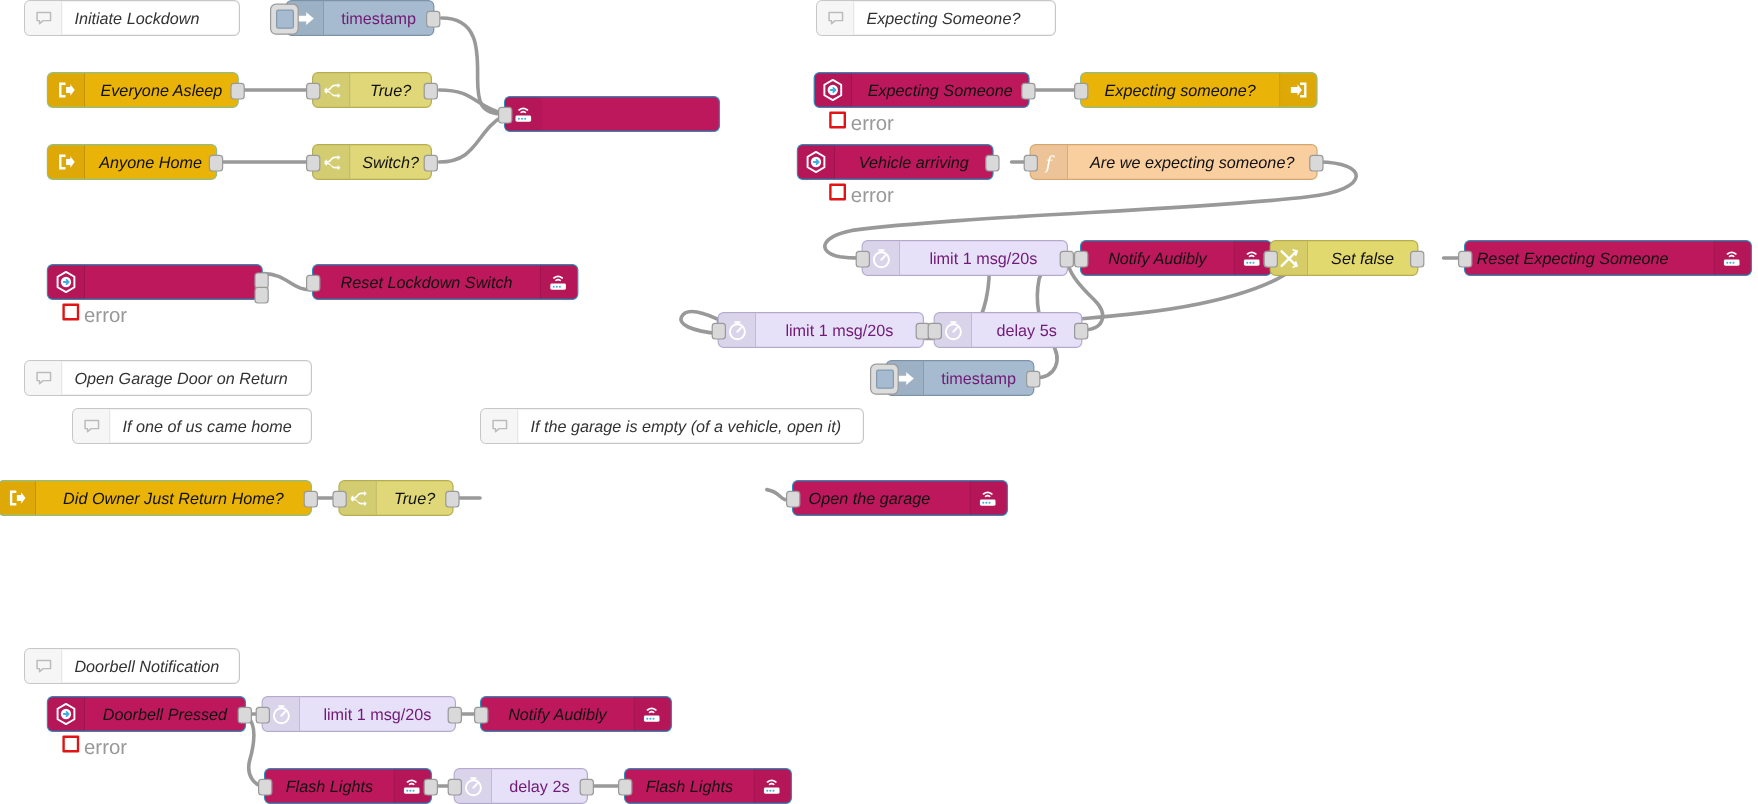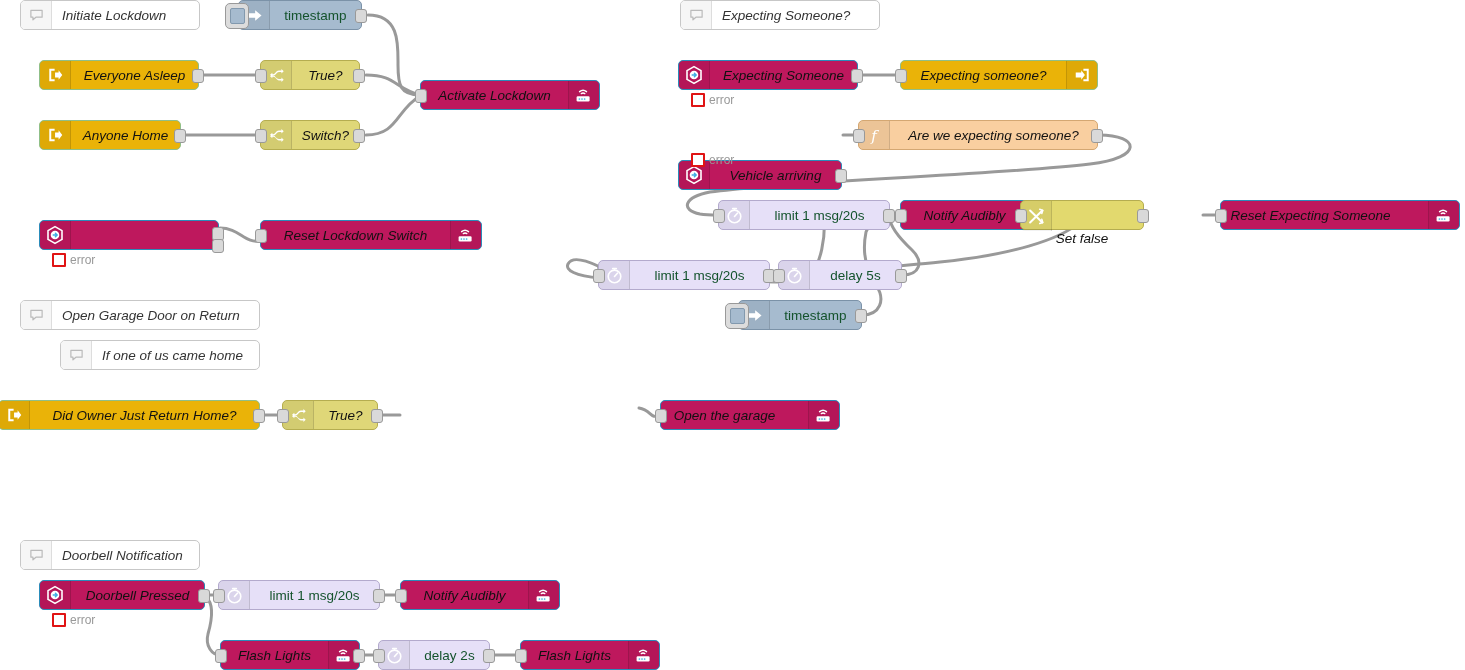--- a/index.html
+++ b/index.html
@@ -26,21 +26,21 @@
     flex:1;
     display:flex;
     align-items:center;
     justify-content:center;
     font-size:13.5px;
     font-style:italic;
     color:#111;
     padding:0 7px;
     white-space:nowrap;
   }
-  .node .lbl.noital{font-style:normal;color:#14532d;}
+  .node .lbl.noital{font-style:normal;color:#701a75;}
   .icobox{
     width:30px;
     display:flex;align-items:center;justify-content:center;
     background:rgba(0,0,0,0.05);
     flex:0 0 30px;
   }
   .icobox.left{border-top-left-radius:4px;border-bottom-left-radius:4px;border-right:1px solid rgba(0,0,0,0.12);}
   .icobox.right{border-top-right-radius:4px;border-bottom-right-radius:4px;border-left:1px solid rgba(0,0,0,0.12);}
 
   
@@ -82,22 +82,22 @@
     display:flex;align-items:center;justify-content:center;
   }
   .inj-btn i{
     display:block;width:13px;height:14px;
     background:#A6BBCF;border:1px solid #8299ae;border-radius:2px;
   }
 
   
   .status{
     position:absolute;
-    display:flex;align-items:flex-end;gap:4px;
-    font-size:12px;color:#999;
+    display:flex;align-items:flex-start;gap:4px;
+    font-size:17px;color:#999;
     white-space:nowrap;
   }
   .status .sq{
     width:10px;height:10px;
     border:2.5px solid #e01414;
     background:#fff;
     border-radius:1px;
     display:block;
   }
 
@@ -199,21 +199,20 @@
         <svg class="ic" width="17" height="17" viewBox="0 0 18 18">
           <path d="M14.2 2.2L16.6 4.5 14.2 6.8V5.2h-2.6C9 5.2 8.4 9 5.6 9h-1v1.6l-2.4-2.3 2.4-2.3V7.6h1C7.6 7.6 8.3 3.6 11.6 3.6h2.6z" fill="#fff"></path>
           <path d="M14.2 11.2l2.4 2.3-2.4 2.3v-1.6h-2.6C9 14.2 8.4 10.4 5.6 10.4h-1V12l-2.4-2.3 2.4-2.3V9h1c2 0 2.7 3.6 6 3.6h2.6z" fill="#fff" opacity="0.95"></path>
         </svg>
       </div>
       <div class="lbl">Switch?</div>
       <span class="port in"></span>
       <span class="port out"></span>
     </div>
     <div class="node n-ha" style="left: 420px; top: 80px; width: 180px;">
-      <div class="lbl">Activate Lockdown</div>
       <div class="icobox right">
         <svg class="ic" width="20" height="18" viewBox="0 0 20 18">
           <path d="M5.6 5.6a5.6 5.6 0 016.9 0" stroke="#fff" stroke-width="1.5" fill="none" stroke-linecap="round"></path>
           <path d="M7.3 7.6a3 3 0 013.5 0" stroke="#fff" stroke-width="1.4" fill="none" stroke-linecap="round"></path>
           <rect x="2.6" y="10.3" width="13" height="5.2" rx="1.2" fill="#fff"></rect>
           <circle cx="5.4" cy="13" r="0.85" fill="#3FADE3"></circle>
           <circle cx="8" cy="13" r="0.85" fill="#3FADE3"></circle>
           <circle cx="10.6" cy="13" r="0.85" fill="#3FADE3"></circle>
         </svg>
       </div>
@@ -245,21 +244,21 @@
     <div class="node n-green" style="left: 900px; top: 60px; width: 198px;">
       <div class="lbl">Expecting someone?</div>
       <div class="icobox right">
         <svg class="ic" width="17" height="16" viewBox="0 0 18 18">
           <path d="M16 2h-6v2.2h3.8v9.6H10V16h6z" fill="#fff"></path>
           <path d="M1.4 6.2h6.2V3.6L11.7 9l-4.1 5.4v-2.6H1.4z" fill="#fff"></path>
         </svg>
       </div>
       <span class="port in"></span>
     </div>
-    <div class="node n-ha" style="left: 678px; top: 120px; width: 164px; margin-top: 40px;">
+    <div class="node n-ha" style="left: 664px; top: 120px; width: 164px;">
       <div class="icobox left">
         <svg class="ic" width="20" height="20" viewBox="0 0 20 20">
           <path d="M10 1.6l7 4v8.8l-7 4-7-4V5.6z" fill="none" stroke="#fff" stroke-width="1.6" stroke-linejoin="round"></path>
           <circle cx="10" cy="10" r="4.3" fill="#fff"></circle>
           <path d="M8.2 10h3.6M10.4 8.2L12.2 10l-1.8 1.8" stroke="#3FADE3" stroke-width="1.5" fill="none" stroke-linecap="round" stroke-linejoin="round"></path>
         </svg>
       </div>
       <div class="lbl">Vehicle arriving</div>
       <span class="port out"></span>
     </div>
@@ -298,21 +297,21 @@
           <path d="M7.3 7.6a3 3 0 013.5 0" stroke="#fff" stroke-width="1.4" fill="none" stroke-linecap="round"></path>
           <rect x="2.6" y="10.3" width="13" height="5.2" rx="1.2" fill="#fff"></rect>
           <circle cx="5.4" cy="13" r="0.85" fill="#3FADE3"></circle>
           <circle cx="8" cy="13" r="0.85" fill="#3FADE3"></circle>
           <circle cx="10.6" cy="13" r="0.85" fill="#3FADE3"></circle>
         </svg>
       </div>
       <span class="port in"></span>
       <span class="port out"></span>
     </div>
-    <div class="node n-change" style="left: 1020px; top: 200px; width: 124px; flex-direction: column;">
+    <div class="node n-change" style="left: 1058px; top: 200px; width: 124px;">
       <div class="icobox left">
         <svg class="ic" width="17" height="17" viewBox="0 0 18 18">
           <path d="M2.2 2.6l13 12.8M15.2 2.6L2.2 15.4" stroke="#fff" stroke-width="2.1" fill="none" stroke-linecap="round"></path>
           <path d="M12.4 1.4l3.3 1.1-1.1 3.3" stroke="#fff" stroke-width="1.6" fill="none" stroke-linecap="round" stroke-linejoin="round"></path>
           <path d="M12.4 16.4l3.3-1.1-1.1-3.3" stroke="#fff" stroke-width="1.6" fill="none" stroke-linecap="round" stroke-linejoin="round"></path>
         </svg>
       </div>
       <div class="lbl">Set false</div>
       <span class="port in"></span>
       <span class="port out"></span>
@@ -407,20 +406,28 @@
       <div class="lbl">Open Garage Door on Return</div>
     </div>
     <div class="node n-comment" style="left: 60px; top: 340px; width: 200px;">
       <div class="icobox left">
         <svg class="ic" width="15" height="15" viewBox="0 0 16 16">
           <path d="M2 2.6h12v7.2H7.4L4.2 12.6V9.8H2z" fill="none" stroke="#bbb" stroke-width="1.3" stroke-linejoin="round"></path>
         </svg>
       </div>
       <div class="lbl">If one of us came home</div>
     </div>
+    <div class="node n-comment" style="left: 400px; top: 340px; width: 320px;">
+      <div class="icobox left">
+        <svg class="ic" width="15" height="15" viewBox="0 0 16 16">
+          <path d="M2 2.6h12v7.2H7.4L4.2 12.6V9.8H2z" fill="none" stroke="#bbb" stroke-width="1.3" stroke-linejoin="round"></path>
+        </svg>
+      </div>
+      <div class="lbl">If the garage is empty (of a vehicle, open it)</div>
+    </div>
     <div class="node n-green" style="left: -2px; top: 400px; width: 262px;">
       <div class="icobox left">
         <svg class="ic" width="17" height="16" viewBox="0 0 18 18">
           <path d="M2 2h6v2.2H4.2v9.6H8V16H2z" fill="#fff"></path>
           <path d="M8.5 6.2h4V3.6L16.6 9l-4.1 5.4v-2.6h-4z" fill="#fff"></path>
         </svg>
       </div>
       <div class="lbl">Did Owner Just Return Home?</div>
       <span class="port out"></span>
     </div>

